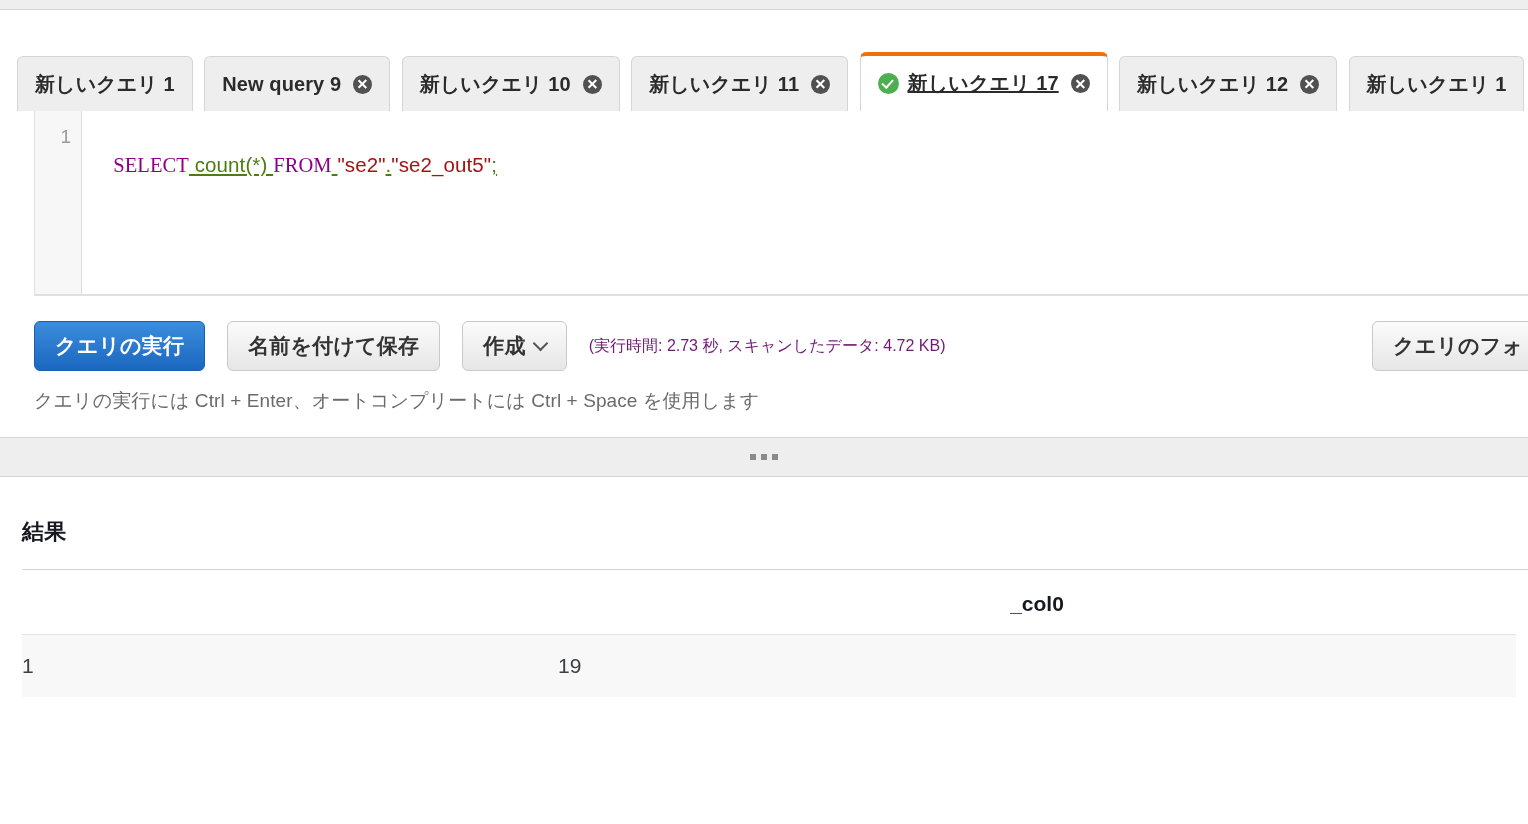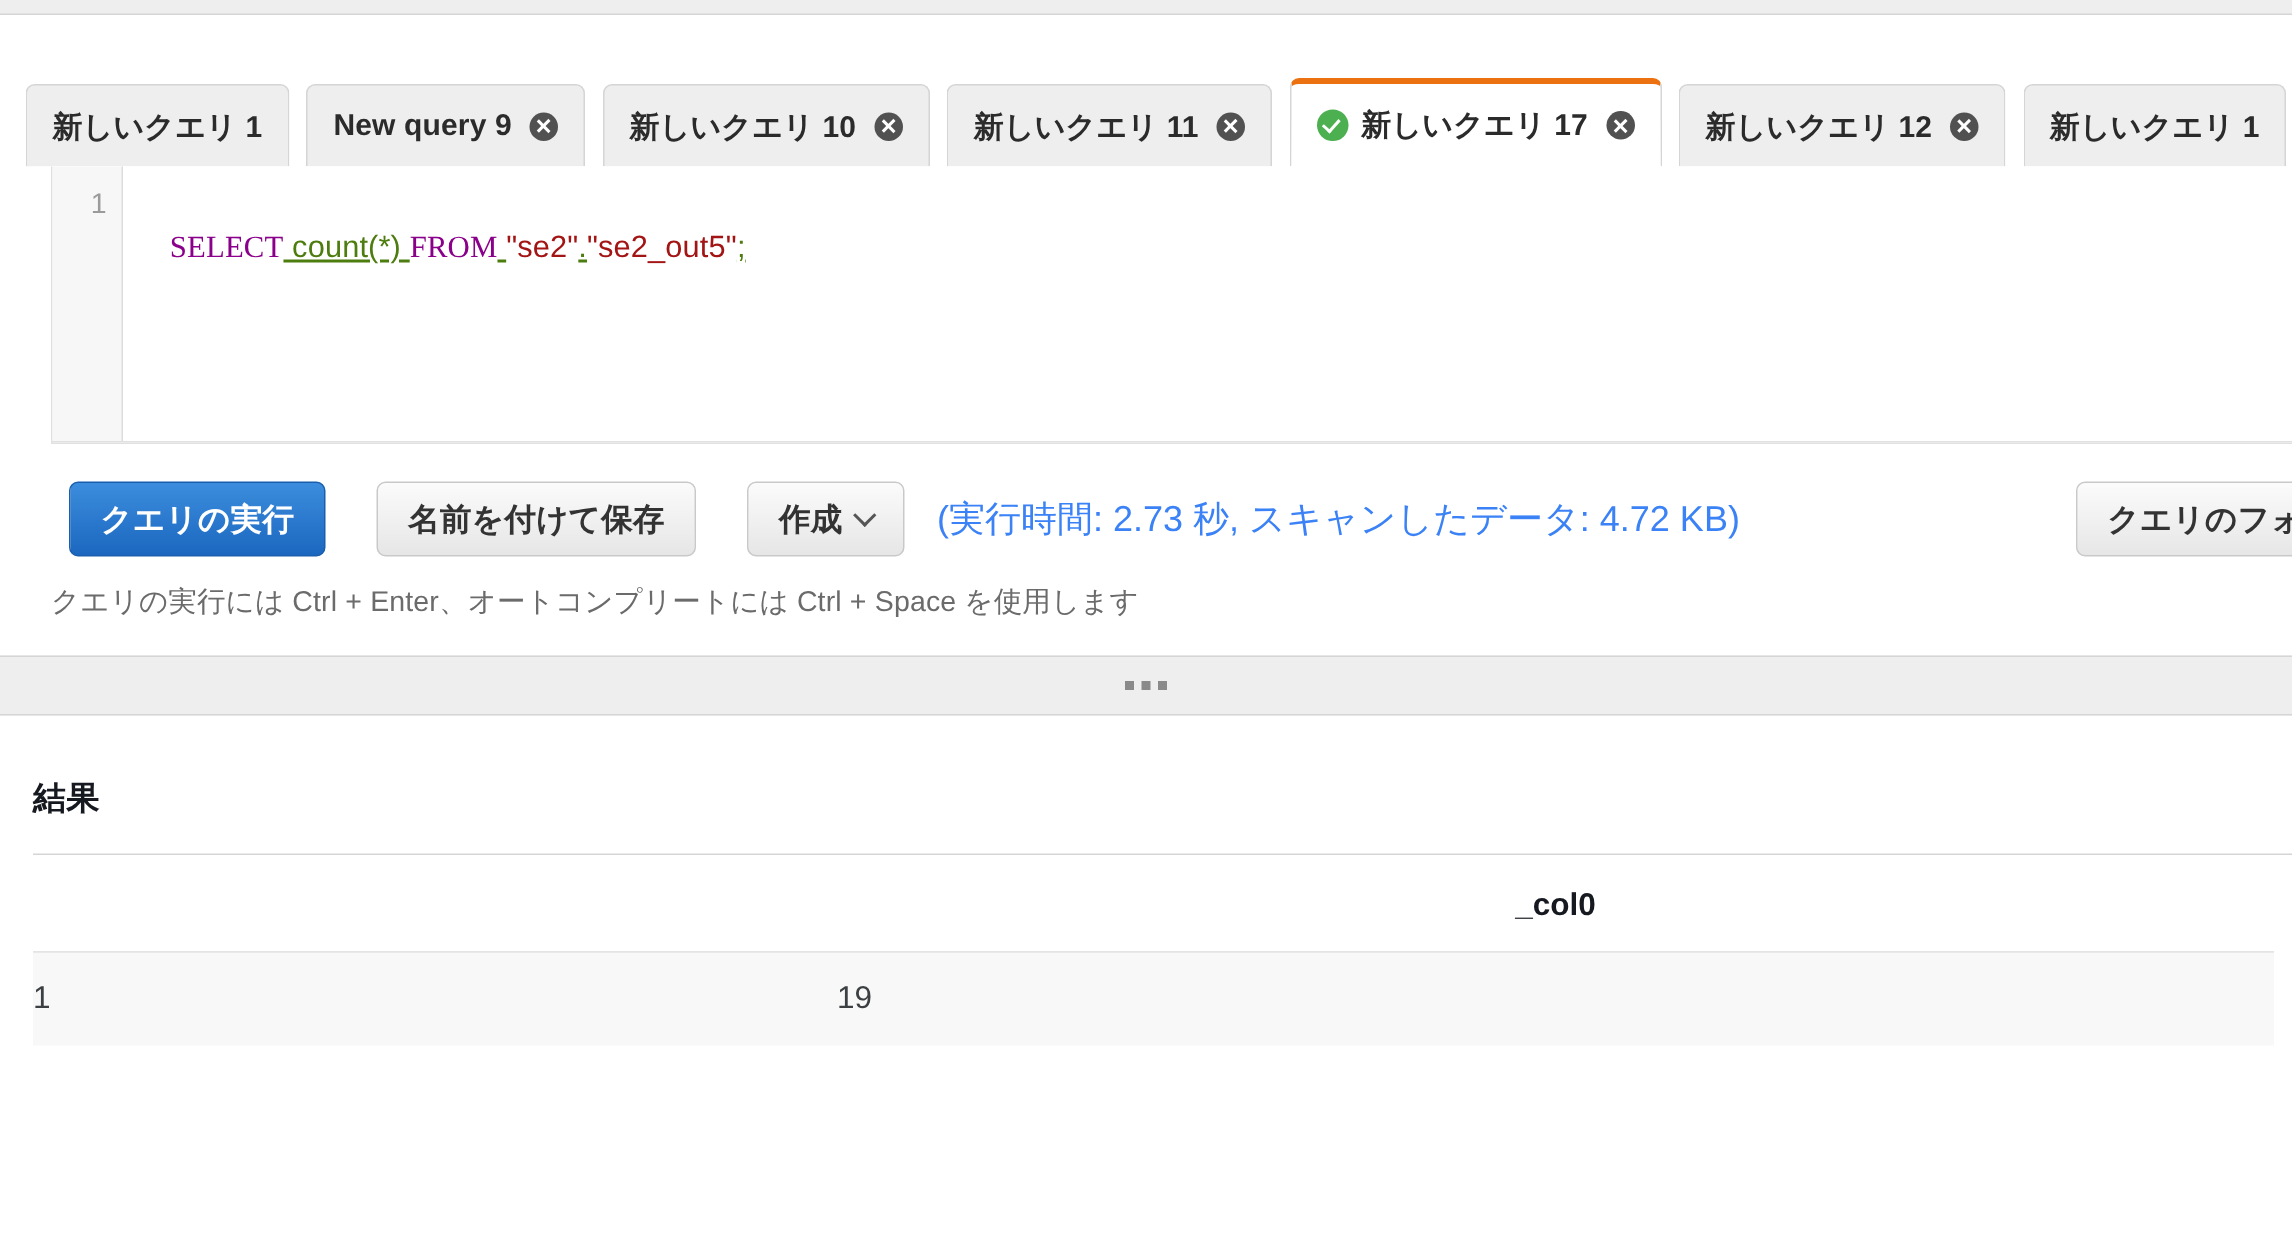--- a/index.html
+++ b/index.html
@@ -54,20 +54,21 @@
     cursor: pointer;
   }
   .tab.active {
     background: #ffffff;
     border-color: #d5d5d5;
     border-top: 4px solid #ec7211;
     height: 59px;
     margin-top: 42px;
     padding-top: 0;
     z-index: 3;
+    text-decoration: underline;
   }
   .tab .tab-label {
     white-space: nowrap;
   }
   .tab .status-icon {
     display: inline-block;
     width: 21px;
     height: 21px;
     border-radius: 50%;
     background: #4caf50;
@@ -172,21 +173,20 @@
     font-weight: bold;
     font-family: "Liberation Sans", "DejaVu Sans", sans-serif;
     box-sizing: border-box;
     display: inline-flex;
     align-items: center;
     justify-content: center;
     padding: 0 20px;
     cursor: pointer;
     letter-spacing: 0.2px;
     white-space: nowrap;
-    margin-left: 12px;
   }
   .btn-primary {
     background: linear-gradient(180deg, #3c8ddd 0%, #1b67c0 100%);
     border: 1px solid #1a5fae;
     color: #ffffff;
   }
   .btn-secondary {
     background: linear-gradient(180deg, #fbfbfb 0%, #e6e6e6 100%);
     border: 1px solid #c9c9c9;
     color: #333333;
@@ -197,22 +197,22 @@
   .caret {
     display: inline-block;
     margin-left: 9px;
     width: 9px;
     height: 9px;
     border-right: 2px solid #555;
     border-bottom: 2px solid #555;
     transform: translateY(-3px) rotate(45deg);
   }
   #exec-stats {
-    font-size: 24px;
-    color: #3b82f6;
+    font-size: 16px;
+    color: #701a75;
     white-space: nowrap;
   }
   #btn-format {
     position: absolute;
     left: 1372px;
     top: 3px;
   }
 
   
   #hint {

